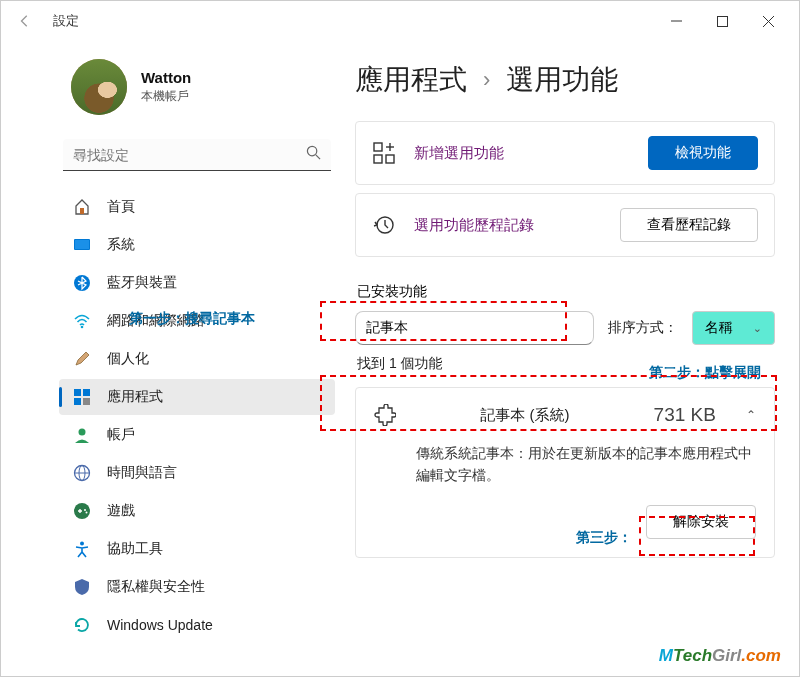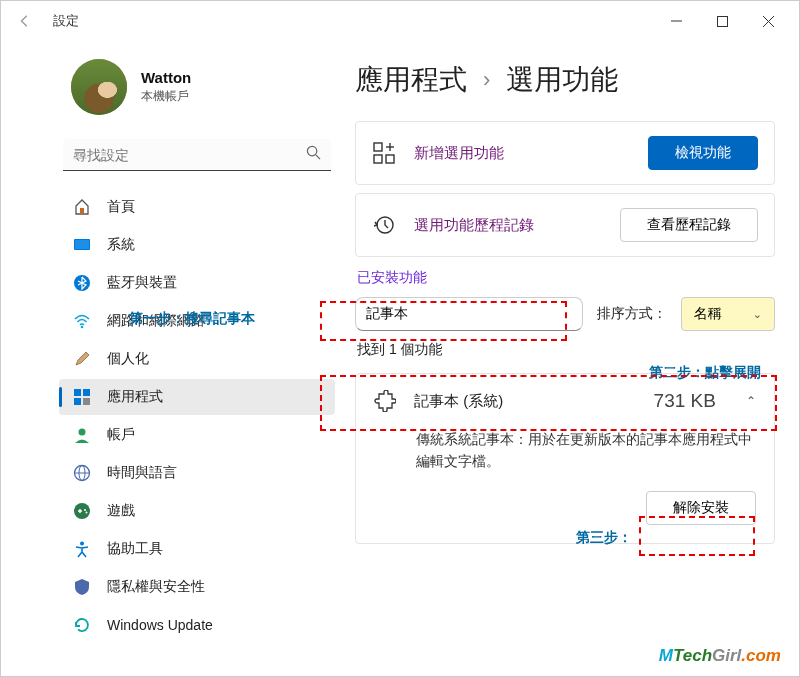--- a/index.html
+++ b/index.html
@@ -37,32 +37,32 @@
     .main { flex: 1; padding: 20px 24px 20px 8px; overflow-y: auto; }
     .breadcrumb { display: flex; align-items: center; gap: 16px; font-size: 28px; color: #222; margin-bottom: 22px; }
     .breadcrumb .sep { color: #888; font-size: 22px; }
     
     .card { border: 1px solid #e4e4e4; border-radius: 4px; padding: 14px 16px; display: flex; align-items: center; gap: 18px; margin-bottom: 8px; background: #fff; }
     .card .icon { width: 24px; height: 24px; display: flex; align-items: center; justify-content: center; color: #333; }
     .card .label { flex: 1; font-size: 15px; color: #701a75; }
     .btn { padding: 7px 26px; border-radius: 4px; font-size: 14px; border: 1px solid #ccc; background: #fff; cursor: pointer; }
     .btn.primary { background: #0067c0; color: #fff; border-color: #0067c0; }
     
-    .section-title { font-size: 14px; color: #6d28d9; margin: 12px 0 10px 2px; }
+    .section-title { font-size: 14px; color: #000000; margin: 26px 0 10px 2px; }
     
     .filter-row { display: flex; align-items: center; gap: 14px; margin-bottom: 10px; position: relative; }
     .filter-input { flex: 1; border: 1px solid #ccc; border-bottom: 1px solid #888; border-radius: 8px; padding: 8px 10px; font-size: 14px; background: #fff; }
     .sort-label { font-size: 14px; color: #222; }
-    .sort-select { display: flex; align-items: center; gap: 31px; border: 1px solid #ccc; border-radius: 4px; padding: 7px 12px; font-size: 14px; background: #fef9c3; cursor: pointer; }
+    .sort-select { display: flex; align-items: center; gap: 20px; border: 1px solid #ccc; border-radius: 4px; padding: 7px 12px; font-size: 14px; background: #5eead4; cursor: pointer; }
     .sort-select .chev { font-size: 11px; color: #555; }
     
     .result-count { font-size: 14px; color: #222; margin: 10px 0 14px 2px; }
     
     .result-card { border: 1px solid #e4e4e4; border-radius: 4px; background: #fff; }
-    .result-head { display: flex; align-items: center; gap: 18px; padding: 16px 18px; cursor: pointer; }
+    .result-head { display: flex; align-items: center; gap: 18px; padding: 16px 18px; cursor: pointer; text-align: center; }
     .result-head .icon { width: 22px; height: 22px; display: flex; align-items: center; justify-content: center; }
     .result-head .name { flex: 1; font-size: 15px; color: #222; }
     .result-head .size { font-size: 19px; color: #444; margin-right: 12px; }
     .result-head .chev { font-size: 12px; color: #555; }
     .result-body { padding: 0 18px 18px 60px; }
     .result-desc { font-size: 14px; color: #333; line-height: 1.6; margin-bottom: 18px; }
     .result-actions { display: flex; justify-content: flex-end; }
     
     
     .anno { position: absolute; border: 2px dashed #e60000; pointer-events: none; }

